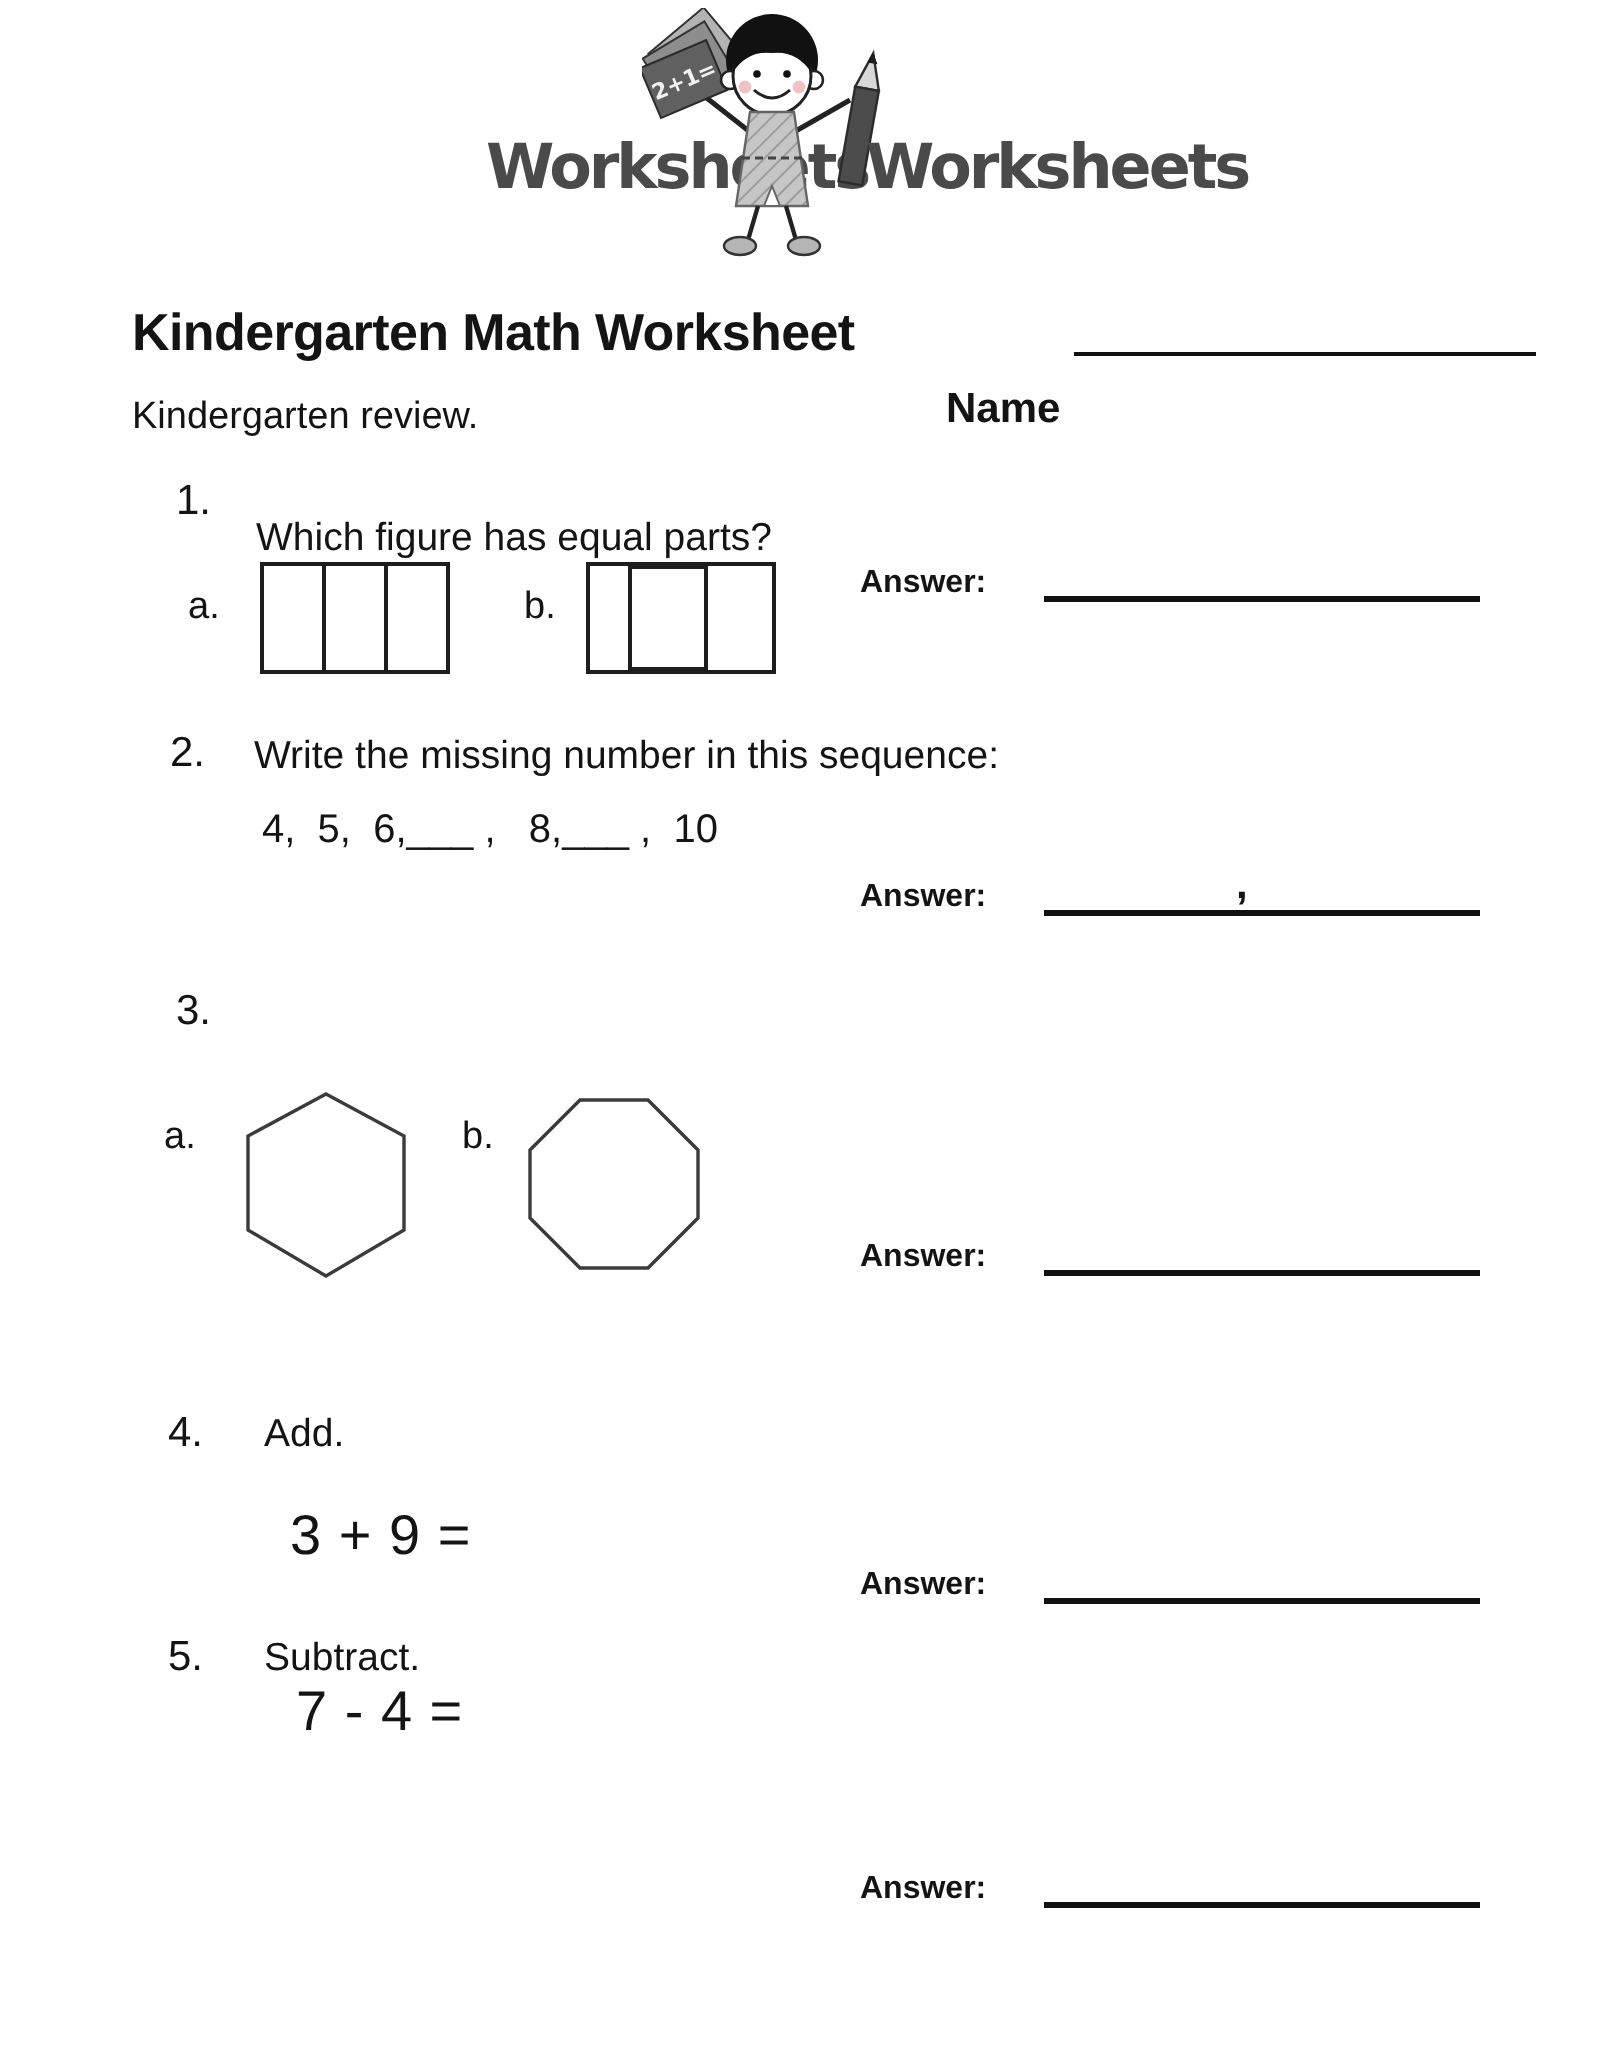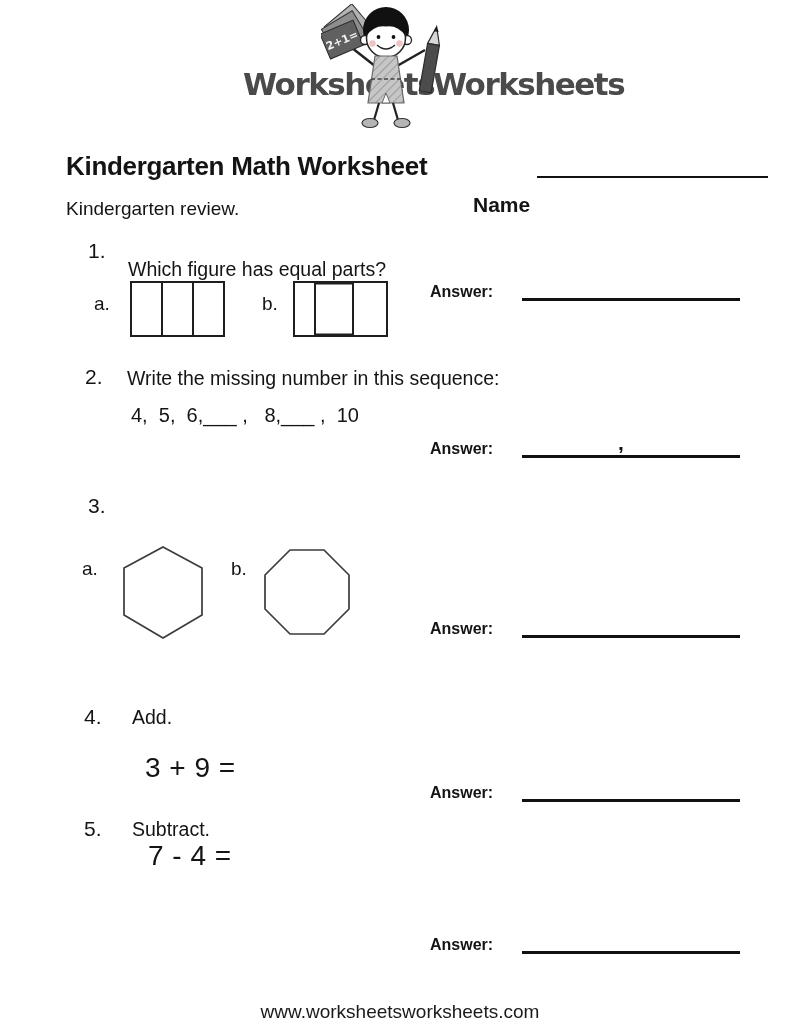--- a/index.html
+++ b/index.html
@@ -234,15 +234,14 @@
 
   <div class="abs q-num" style="left:84px;  top:817px;">5.</div>
   <div class="abs q-text" style="left:132px; top:818px;">Subtract.</div>
   <div class="abs expr" style="left:148px; top:840px;">7 - 4 =</div>
 
   <div class="answer-row" style="left:430px; top:936px;">
     <span class="answer-label">Answer:</span>
     <span class="answer-line"></span>
   </div>
 
-  <div class="abs footer-url">www.worksheetsworksheets.com</div>
 
 </div>
 
 </body></html>

